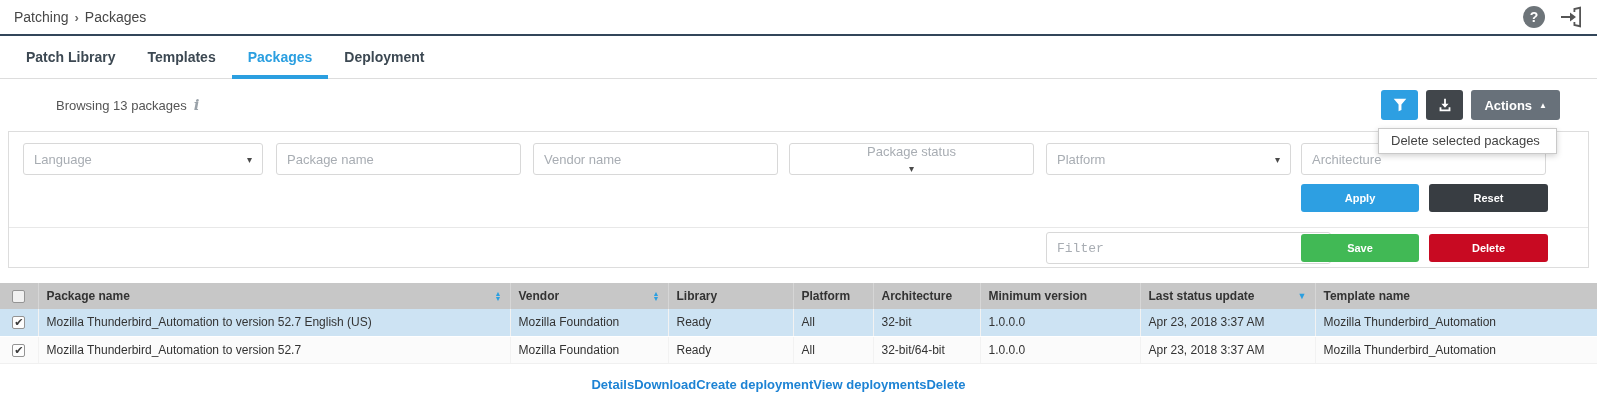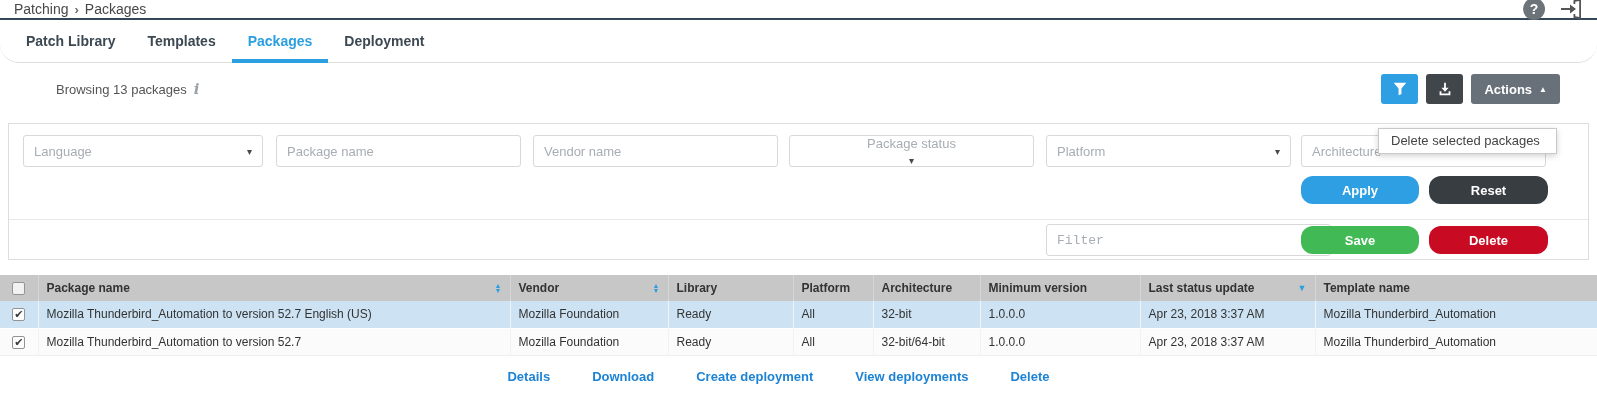--- a/index.html
+++ b/index.html
@@ -1,32 +1,32 @@
 <!DOCTYPE html>
 <html><head>
 <meta charset="utf-8">
 <style>
   * { box-sizing: border-box; margin: 0; padding: 0; }
   html, body { width: 1597px; height: 407px; overflow: hidden; background: #fff;
     font-family: "Liberation Sans", "DejaVu Sans", sans-serif; }
 
   
-  .top-bar { height: 20px; display: flex; align-items: center; padding: 0 14px;
+  .top-bar { height: 36px; display: flex; align-items: center; padding: 0 14px;
     border-bottom: 2px solid #33465a; background: #fff; }
   .breadcrumb { font-size: 14px; color: #474747; display: flex; align-items: center; gap: 6px; }
   .crumb-sep { color: #6b6b6b; font-size: 13px; font-weight: bold; }
   .top-icons { margin-left: auto; display: flex; align-items: center; gap: 14px; }
   .help-circle { width: 22px; height: 22px; border-radius: 50%; background: #6d7479;
     color: #fff; font-size: 14px; font-weight: bold; display: flex; align-items: center;
     justify-content: center; cursor: pointer; }
   .logout-svg { width: 24px; height: 24px; cursor: pointer; }
 
   
   .tab-bar { height: 43px; border-bottom: 1px solid #ddd; display: flex;
-    align-items: stretch; padding-left: 10px; background: #fff; border-radius: 19px; }
+    align-items: stretch; padding-left: 10px; background: #fff; }
   .tab { padding: 0 16px; display: flex; align-items: center; font-size: 14px;
     font-weight: bold; color: #3c4852; cursor: pointer; position: relative; }
   .tab.active { color: #2b9fe0; }
   .tab.active::after { content: ""; position: absolute; left: 0; right: 0; bottom: -1px;
     height: 4px; background: #2b9fe0; }
 
   
   .browse-row { height: 52px; display: flex; align-items: center; padding: 0 37px 0 9px; margin-left: 47px; }
   .browsing-text { font-size: 13px; color: #555; }
   .info-i { font-family: "DejaVu Serif", serif; font-style: italic; font-weight: bold;
@@ -43,38 +43,38 @@
 
   
   .actions-menu { position: absolute; left: 1378px; top: 128px; width: 179px;
     background: #fff; border: 1px solid #c9c9c9; box-shadow: 0 2px 6px rgba(0,0,0,.18);
     z-index: 30; }
   .menu-item { height: 24px; line-height: 24px; padding: 0 12px; font-size: 13px;
     color: #444; cursor: pointer; white-space: nowrap; position: relative; }
   .hand-cursor { position: absolute; right: -14px; top: 5px; width: 22px; height: 22px; z-index: 31; }
 
   
-  .panel { position: relative; margin: 8px 8px; height: 137px; border: 1px solid #ddd;
+  .panel { position: relative; margin: 0 8px; height: 137px; border: 1px solid #ddd;
     background: #fff; }
   .field { position: absolute; top: 11px; height: 32px; border: 1px solid #d8d8d8;
     border-radius: 3px; background: #fff; font-size: 13px; color: #a8adb3;
     display: flex; align-items: center; justify-content: space-between;
     padding: 0 10px; font-family: inherit; }
   input.field { color: #333; }
   input.field::placeholder { color: #a8adb3; opacity: 1; }
   .sel-arrow { color: #4a4a4a; font-size: 10px; }
   .f-language { left: 14px; width: 240px; }
   .f-pkgname { left: 267px; width: 245px; }
   .f-vendor { left: 524px; width: 245px; }
   .f-status { left: 780px; width: 245px; flex-direction: column; }
   .f-platform { left: 1037px; width: 245px; }
   .f-arch { left: 1292px; width: 245px; }
   .panel-divider { position: absolute; top: 95px; left: 0; right: 0; border-top: 1px solid #e8e8e8; }
-  .p-btn { position: absolute; height: 28px; border: none; border-radius: 12px; color: #fff;
-    font-size: 13px; font-weight: bold; cursor: pointer; font-family: inherit; }
+  .p-btn { position: absolute; height: 28px; border: none; border-radius: 3px; color: #fff;
+    font-size: 11px; font-weight: bold; cursor: pointer; font-family: inherit; }
   .btn-apply { left: 1292px; top: 52px; width: 118px; background: #2d9fe2; }
   .btn-reset { left: 1420px; top: 52px; width: 119px; background: #383d42; }
   .f-filter { top: 100px; left: 1037px; width: 285px; font-family: Liberation Mono, monospace; }
   .btn-save  { left: 1292px; top: 102px; width: 118px; background: #41b955; }
   .btn-delete{ left: 1420px; top: 102px; width: 119px; background: #c80a22; }
 
   
   table { width: 1597px; border-collapse: collapse; table-layout: fixed; margin-top: 15px; }
   col.c-check { width: 38px; } col.c-name { width: 472px; } col.c-vendor { width: 158px; }
   col.c-status { width: 125px; } col.c-platform { width: 80px; } col.c-arch { width: 107px; }
@@ -92,21 +92,21 @@
   tbody td:last-child { border-right: none; }
   tr.row-selected td { background: #cde3f3; border-bottom: 1px solid #fff; }
   tr.row-plain td { background: #fbfbfb; border-bottom: 1px solid #f0f0f0; }
   .cell-check { text-align: center; padding: 0; }
   .checkbox { width: 13px; height: 13px; border: 1px solid #949494; border-radius: 2px;
     background: #f1f1f1; display: inline-flex; align-items: center; justify-content: center;
     font-size: 11px; color: #3b3b3b; cursor: pointer; vertical-align: middle; }
   .checkbox.checked { background: #fdfdfd; }
 
   
-  .links-row { display: flex; justify-content: center; gap: 42px; padding: 13px 40px 0 0; }
+  .links-row { display: flex; justify-content: center; padding: 13px 40px 0 0; }
   .links-row a { color: #1d83d4; font-size: 13px; font-weight: bold; text-decoration: none;
     cursor: pointer; }
 </style>
 </head>
 <body>
 
 <div class="top-bar">
   <div class="breadcrumb">
     <span>Patching</span>
     <span class="crumb-sep">›</span>

